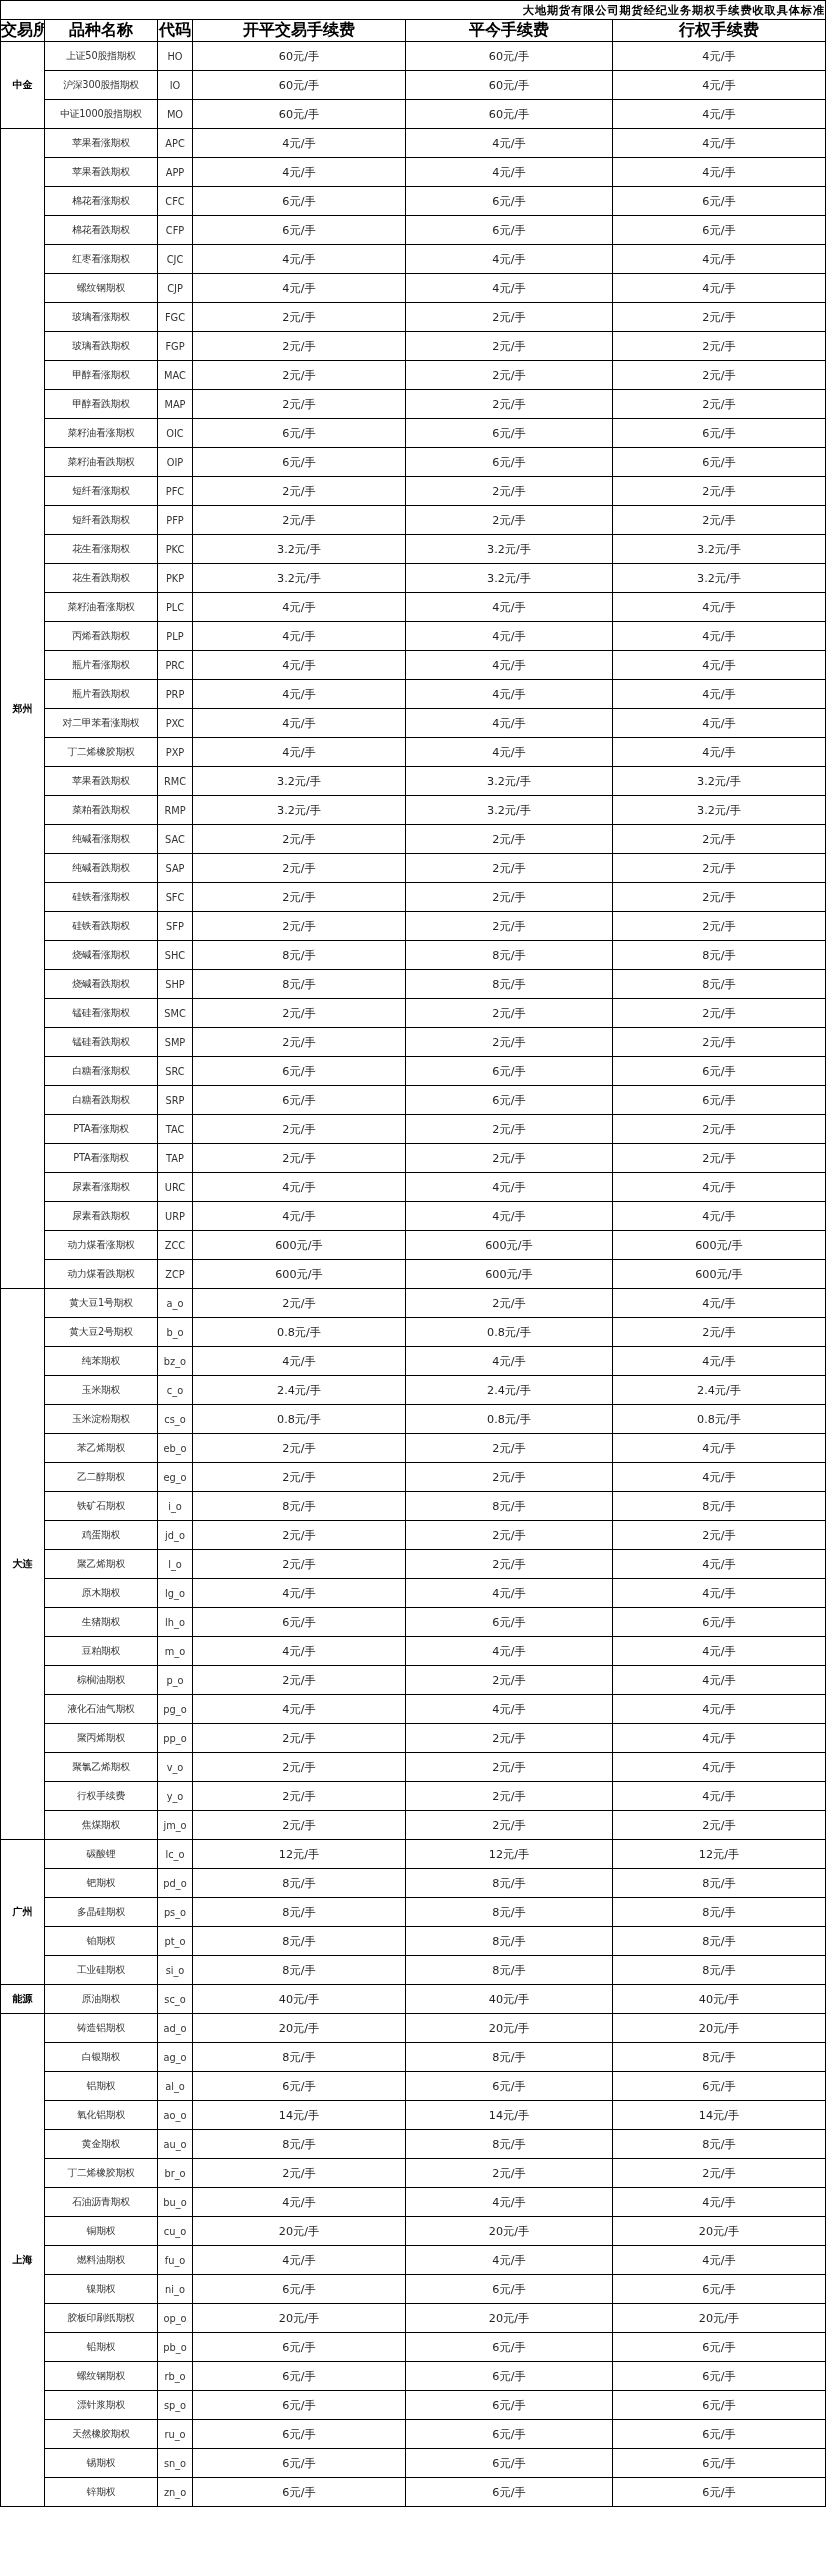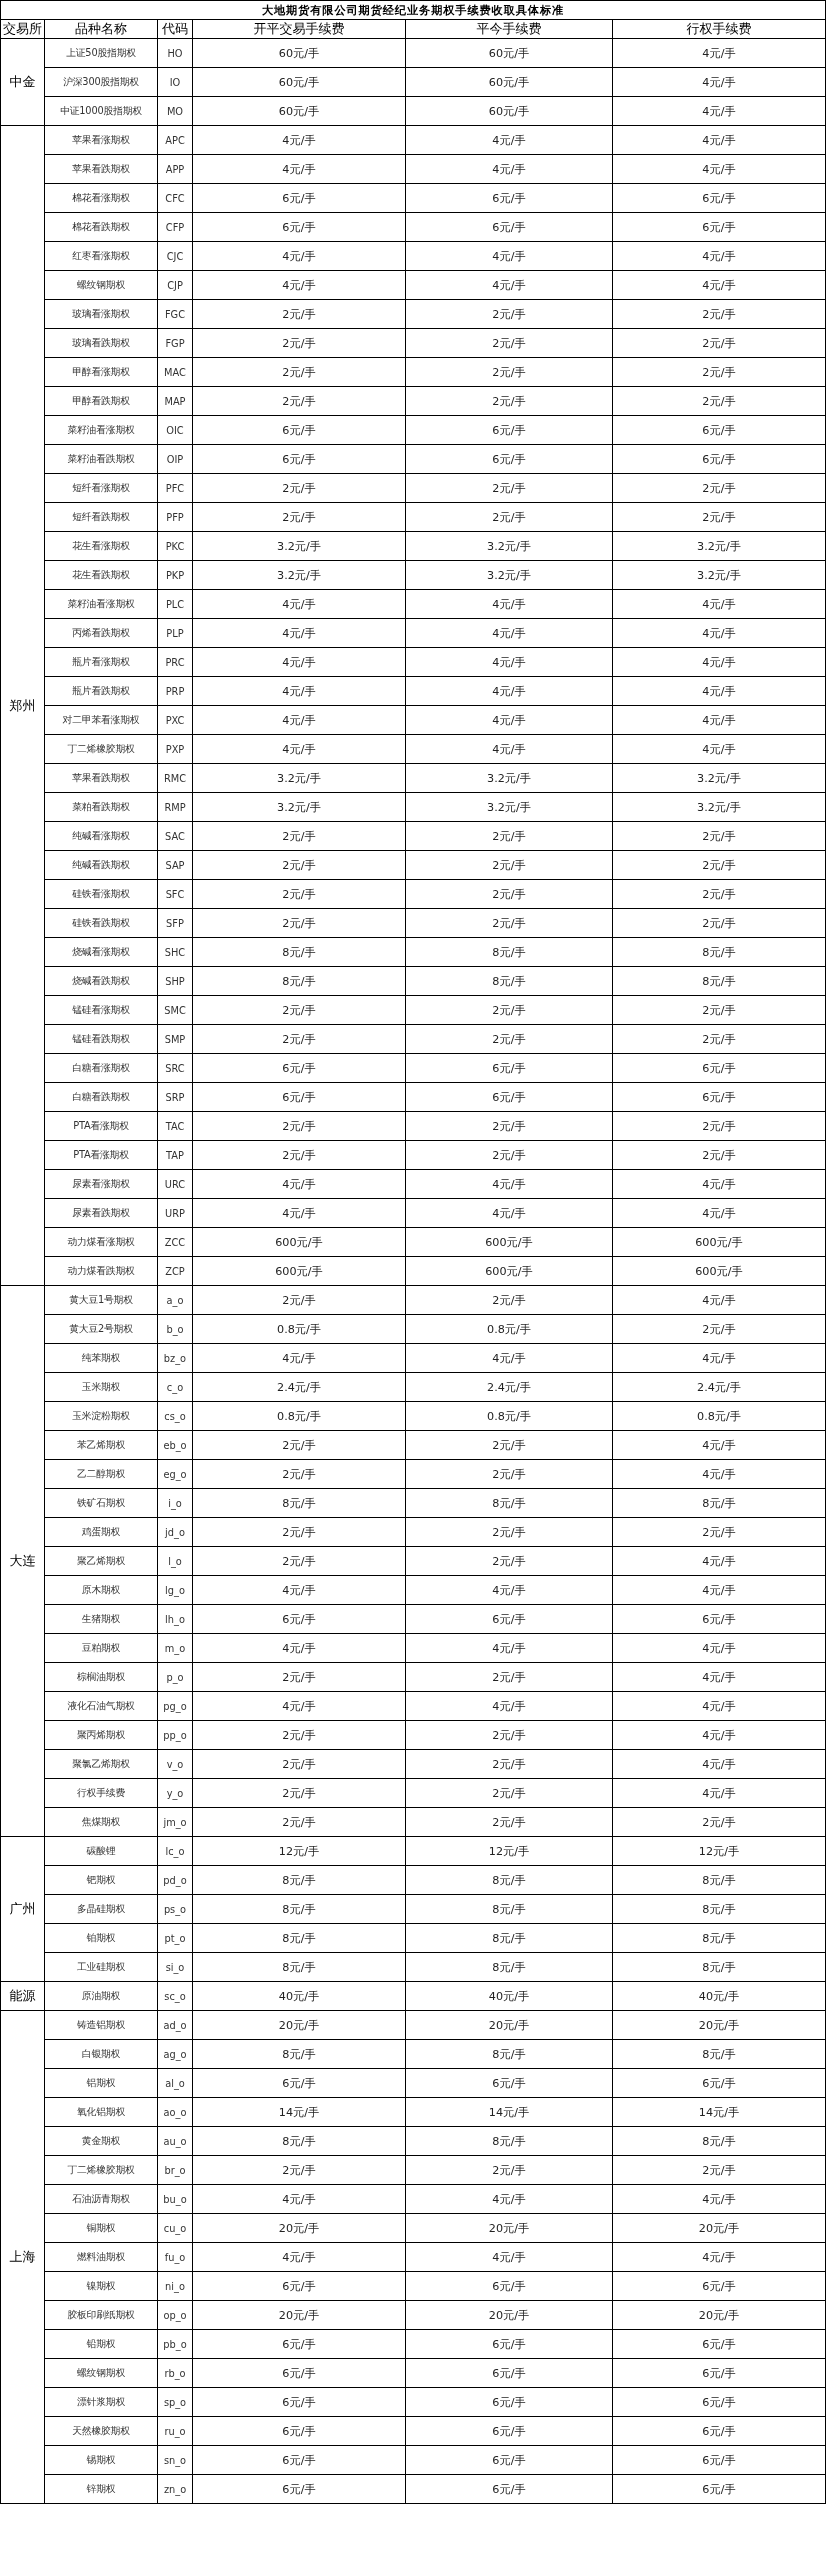--- a/index.html
+++ b/index.html
@@ -1,24 +1,24 @@
 <!DOCTYPE html>
 <html style="font-size:15px"><head>
 <meta charset="utf-8">
 <style>
   html, body { margin: 0; padding: 0; background: #ffffff; }
   body { width: 826px; height: 2576px; overflow: hidden; font-family: "DejaVu Sans", "Liberation Sans", sans-serif; color: #000; }
   table.fee { border-collapse: collapse; table-layout: fixed; width: 825px; margin: 0; }
   table.fee td, table.fee th { border: 0.9px solid #000; padding: 0; text-align: center; vertical-align: middle; overflow: hidden; white-space: nowrap; }
   col.c1 { width: 44px; } col.c2 { width: 113px; } col.c3 { width: 35px; }
   col.c4 { width: 213px; } col.c5 { width: 207px; } col.c6 { width: 213px; }
-  tr.title-row th { height: 18px; font-size: 11.2px; font-weight: bold; letter-spacing: 0.9px; }
-  tr.head-row th { height: 16px; font-size: 13px; font-weight: normal; }
+  tr.title-row th { height: 18px; font-size: 11.2px; font-weight: bold; letter-spacing: 0.9px; text-align: right; }
+  tr.head-row th { height: 16px; font-size: 16px; font-weight: bold; }
   tr.data-row td { height: 28px; }
-  td.exch { font-size: 13px; color: #000; }
+  td.exch { font-size: 10px; color: #000; font-weight: bold; }
   td.name { font-size: 9.8px; color: #333; letter-spacing: -0.2px; }
   td.code { font-size: 9.8px; color: #333; }
   td.fee-cell { font-size: 11.2px; color: #222; }
 </style>
 </head>
 <body>
 
 <table class="fee">
   <colgroup>
     <col class="c1">

